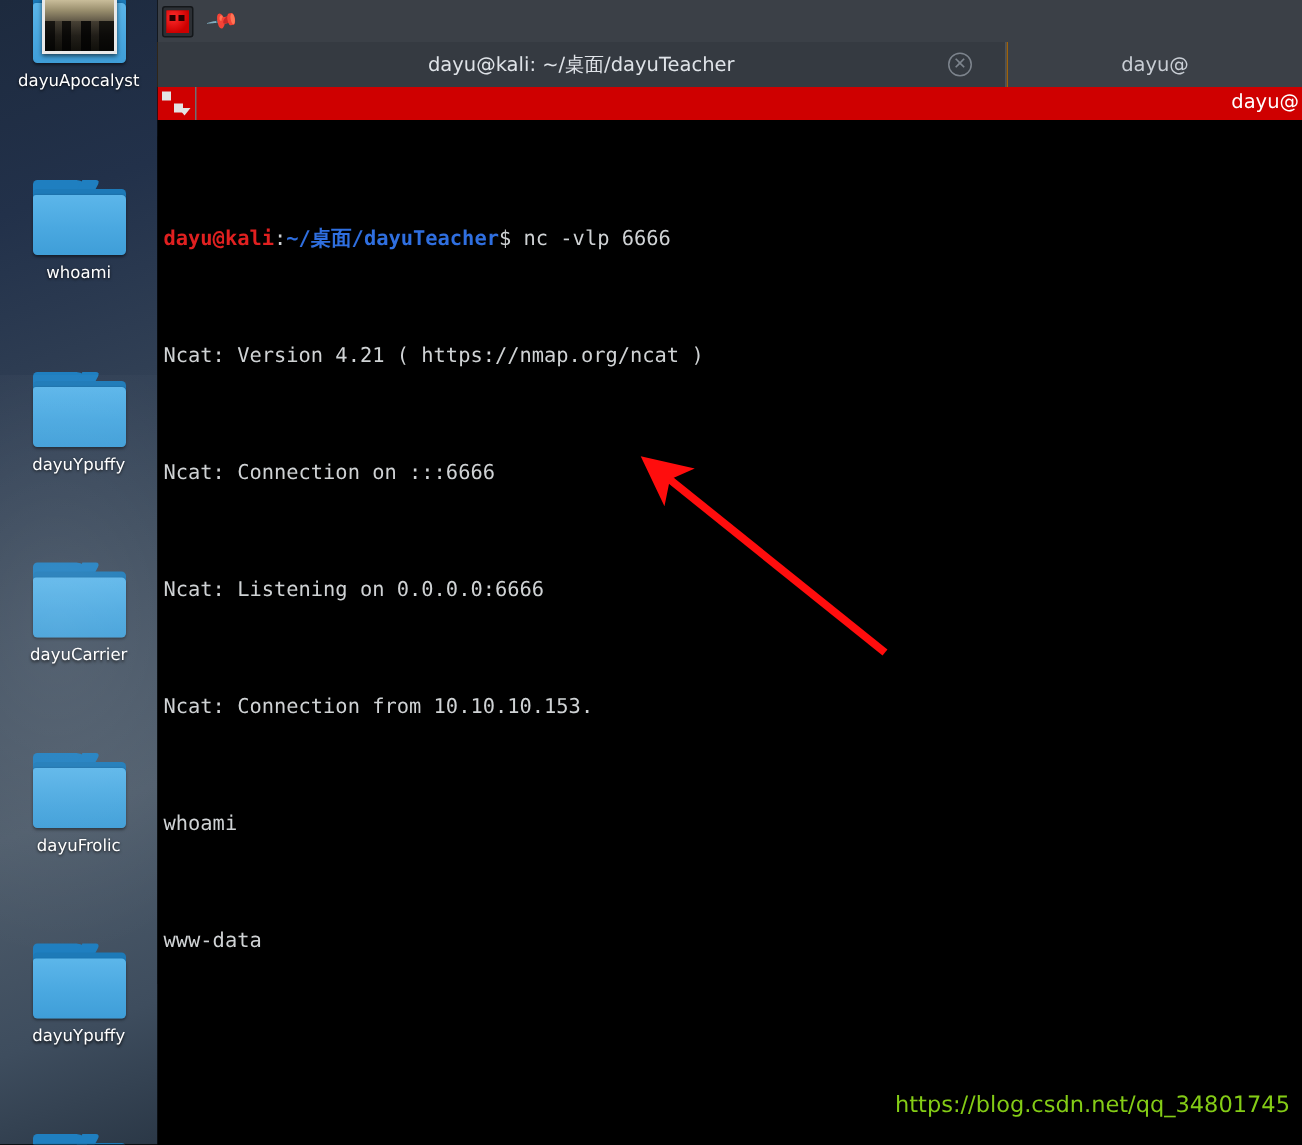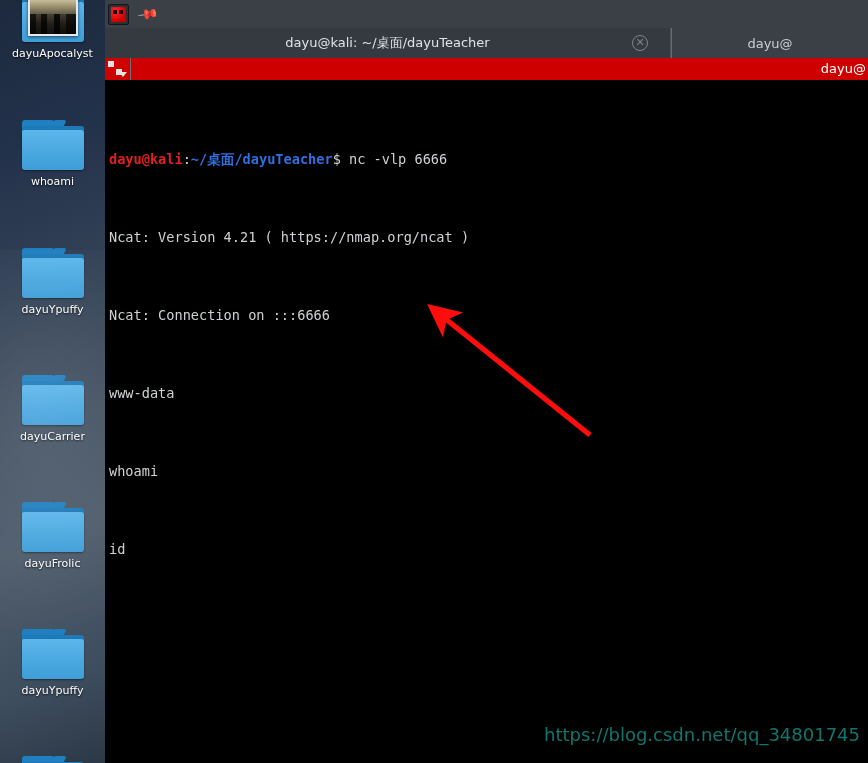--- a/index.html
+++ b/index.html
@@ -148,21 +148,21 @@
   .c-user{color:#e02020;font-weight:bold;}
   .c-colon{color:#cfd2d4;}
   .c-path{color:#2f6fe0;font-weight:bold;}
   .c-dollar{color:#cfd2d4;}
 
   
   .annot{position:absolute;left:0;top:0;width:868px;height:763px;pointer-events:none;}
 
   
   .watermark{
-    position:absolute;right:8px;bottom:18px;color:#0f766e;font-size:18px;
+    position:absolute;right:8px;bottom:18px;color:#84cc16;font-size:15px;
     font-family:"DejaVu Sans","Liberation Sans",sans-serif;white-space:nowrap;
   }
 </style>
 </head>
 <body>
 
 <div id="root">
 
   <div class="desktop">
 
@@ -261,22 +261,24 @@
       </div>
       <div class="rb-sep"></div>
       <div class="rb-text">dayu@</div>
     </div>
 
     <div class="term">
       <div class="lines">
         <span class="l"><span class="c-user">dayu@kali</span><span class="c-colon">:</span><span class="c-path">~/桌面/dayuTeacher</span><span class="c-dollar">$</span><span> nc -vlp 6666</span></span>
         <span class="l">Ncat: Version 4.21 ( https://nmap.org/ncat )</span>
         <span class="l">Ncat: Connection on :::6666</span>
+        <span class="l">Ncat: Listening on 0.0.0.0:6666</span>
+        <span class="l">Ncat: Connection from 10.10.10.153.</span>
+        <span class="l">whoami</span>
         <span class="l">www-data</span>
-        <span class="l">whoami</span>
         <span class="l">id</span>
         
         
         
         
         
         
         
         
         

